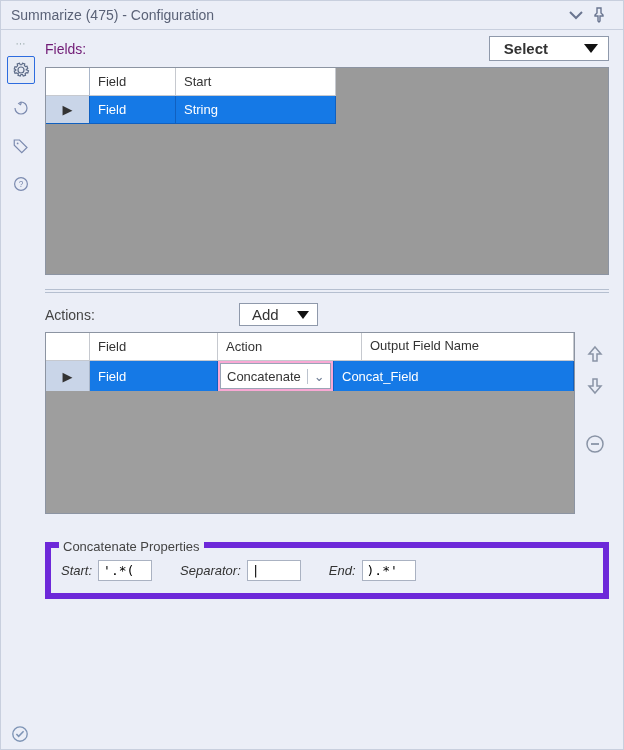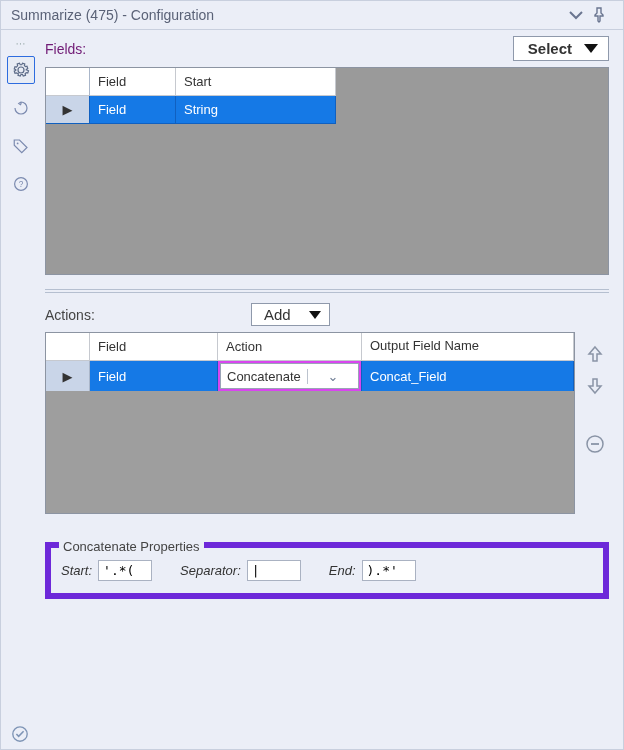--- a/index.html
+++ b/index.html
@@ -68,21 +68,21 @@
     color: #701a75;
     padding-bottom: 4px;
   }
   .select-btn, .add-btn {
     background: #fff;
     border: 1px solid #8f99ab;
     padding: 3px 10px 3px 14px;
     font-size: 15px;
     display: flex;
     align-items: center;
-    gap: 12px;
+    gap: 36px;
     cursor: pointer;
   }
   .select-btn { font-weight: 600; }
   .add-btn { padding: 2px 8px 2px 12px; gap: 18px; }
   .caret-down {
     width: 0; height: 0;
     border-left: 7px solid transparent;
     border-right: 7px solid transparent;
     border-top: 9px solid #111;
   }
@@ -119,21 +119,21 @@
   .cell.c-type  { width: 160px; }
   .divider {
     height: 4px;
     margin: 14px 0 10px 0;
     border-top: 1px solid #b5bfd0;
     border-bottom: 1px solid #b5bfd0;
   }
   .actions-header {
     display: flex;
     align-items: center;
-    gap: 36px;
+    gap: 24px;
     margin-bottom: 6px;
   }
   .actions-header .label { font-size: 14px; color: #444; width: 170px; }
   .actions-body { display: flex; gap: 6px; align-items: flex-start; }
   .grid2 {
     flex: 1;
     background: #9e9e9e;
     border: 1px solid #8c94a2;
     height: 182px;
     display: flex; flex-direction: column;
@@ -155,21 +155,21 @@
   .grid2 .data { display: flex; height: 30px; }
   .grid2 .dcell {
     border-right: 1px solid #1060c0;
     background: #1579e6;
     color: #fff;
     display: flex; align-items: center;
     padding: 0 8px;
   }
   .dcell.dm { width: 44px; background: #c9d5e8; color: #333; justify-content: center; border-right: 1px solid #aab6c9; }
   .dcell.df { width: 128px; }
-  .dcell.da { width: 144px; background: #d946ef; color: #333; padding: 2px; align-items: center; }
+  .dcell.da { width: 116px; background: #f9a8d4; color: #333; padding: 2px; align-items: center; }
   .dcell.do { flex: 1; }
   .combo {
     flex: 1; height: 100%;
     display: flex; align-items: center;
     border: 1px solid #9aa4b6;
     background: #fff;
   }
   .combo span { flex: 1; padding: 0 6px; }
   .combo .drop { width: 20px; text-align: center; border-left: 1px solid #bcc3ce; color: #6c7b93; }
   .arrow-col {

